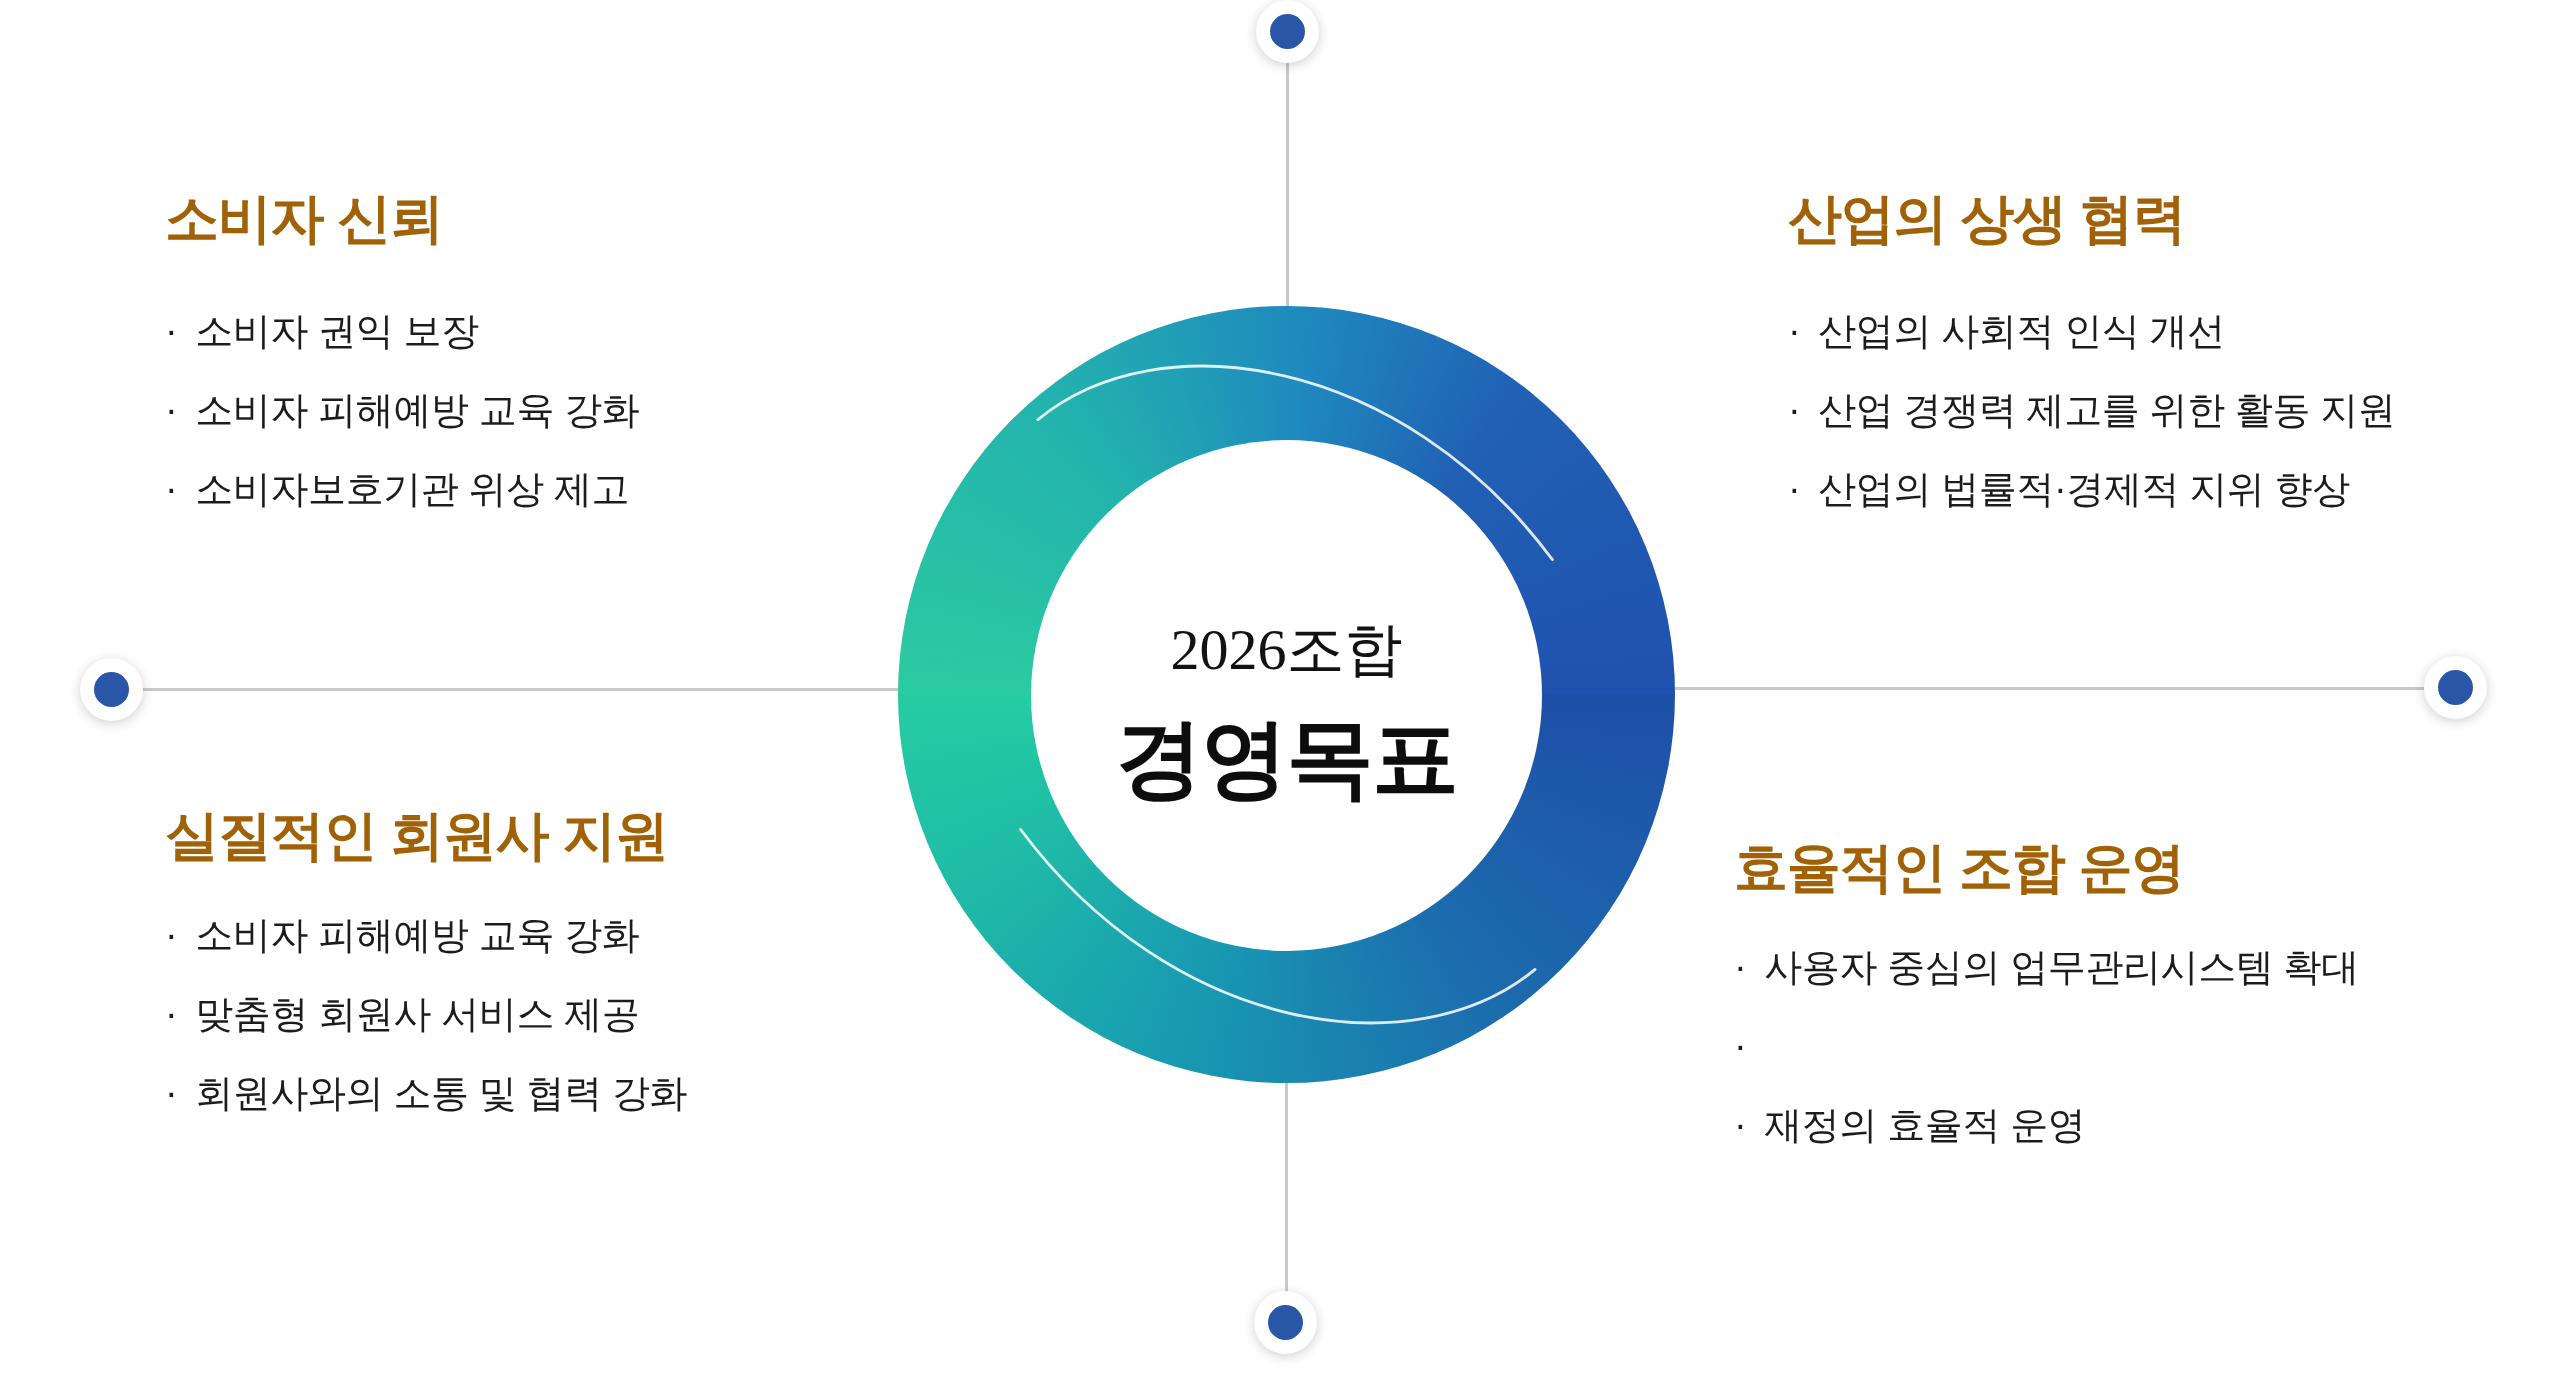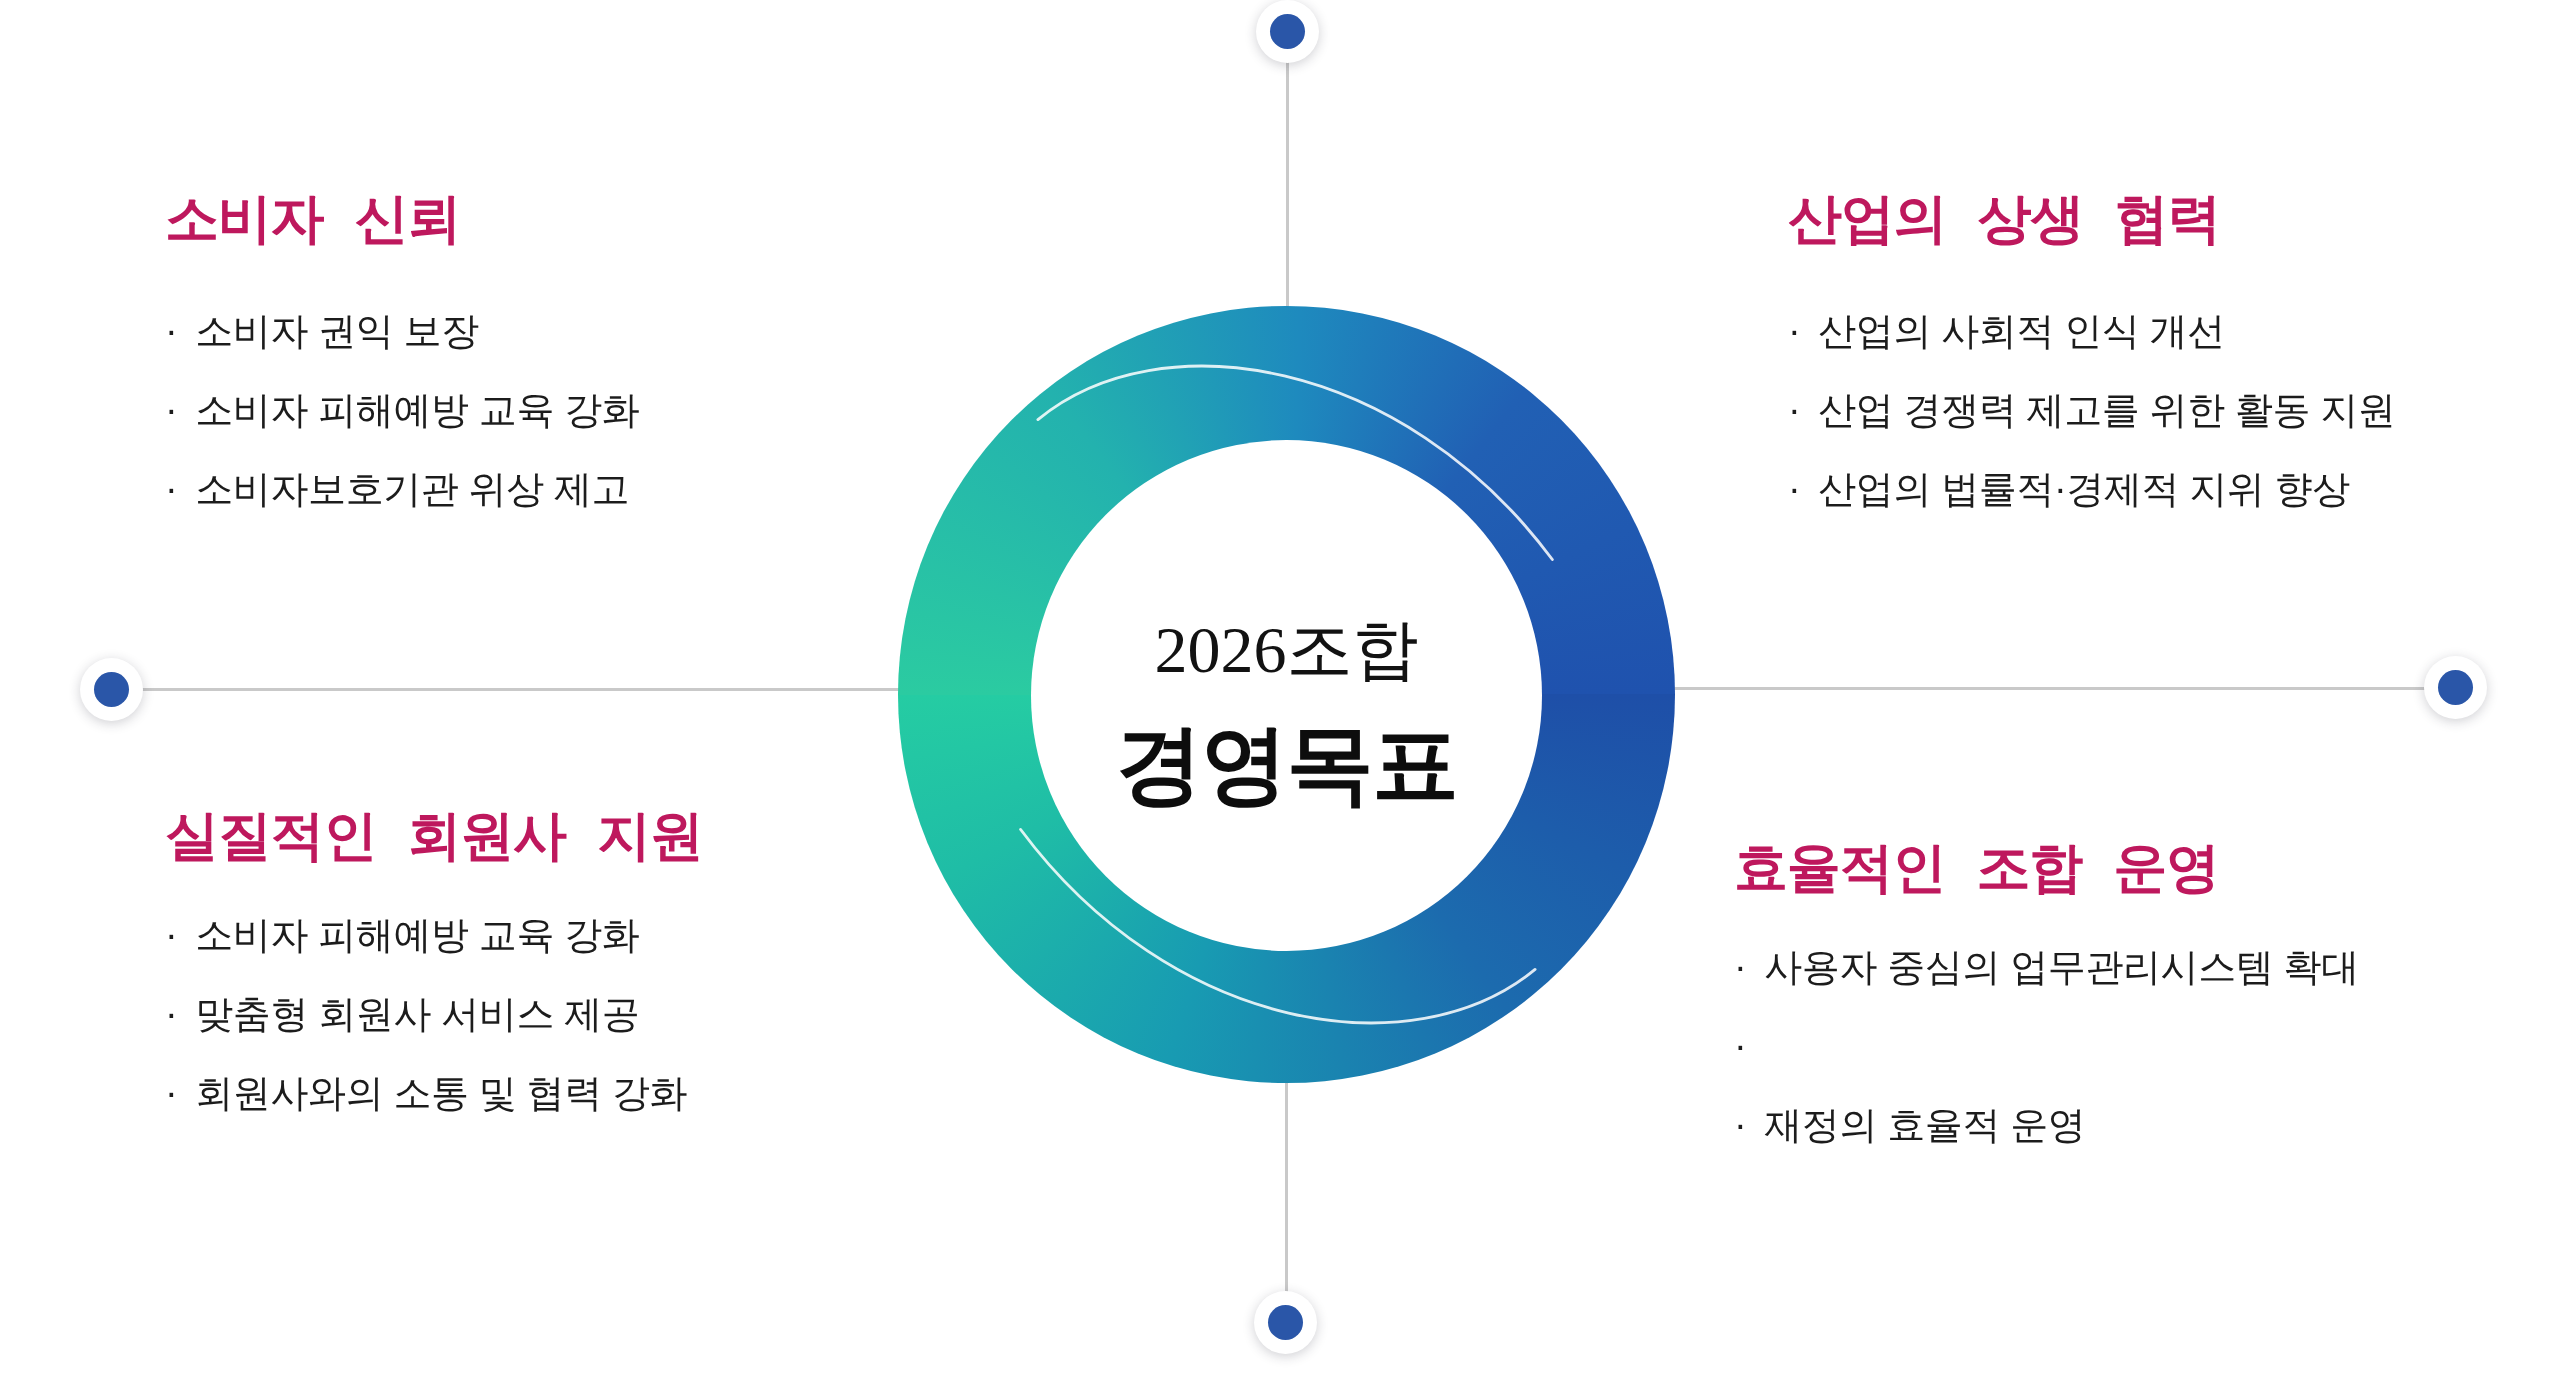--- a/index.html
+++ b/index.html
@@ -52,21 +52,21 @@
   
   .center-label {
     position: absolute; left: 1031px; top: 440px;
     width: 511px; height: 511px;
     display: flex; flex-direction: column;
     align-items: center; justify-content: center;
     z-index: 5; text-align: center;
   }
   .center-label .year {
     font-family: "Liberation Serif", "DejaVu Serif", serif;
-    font-size: 66px; font-weight: 400; color: #121212;
+    font-size: 58px; font-weight: 400; color: #121212;
     letter-spacing: 0px; margin-top: 38px;
   }
   .center-label .goal {
     font-size: 87px; font-weight: 700; color: #0d0d0d;
     letter-spacing: -1.6px; margin-top: 11.5px;
   }
 
   
   .node {
     position: absolute; width: 63px; height: 63px;
@@ -77,22 +77,22 @@
   }
   .node .core { width: 35px; height: 35px; border-radius: 50%; background: #2a56a8; }
   #node-top    { left: 1256px; top: 0px; }
   #node-bottom { left: 1254px; top: 1291px; }
   #node-left   { left: 80px;   top: 658px; }
   #node-right  { left: 2424px; top: 656px; }
 
   
   .section { position: absolute; z-index: 2; }
   .section .title {
-    font-size: 54px; font-weight: 800; color: #be185d;
-    letter-spacing: -1.2px; white-space: nowrap; font-family: Liberation Mono, monospace;
+    font-size: 54px; font-weight: 800; color: #a16207;
+    letter-spacing: -1.2px; white-space: nowrap;
   }
   .section ul { list-style: none; }
   .section li {
     height: 79px; display: flex; align-items: center;
     font-size: 38px; font-weight: 400; color: #1c1c1c;
     letter-spacing: -0.4px; white-space: nowrap;
   }
   .section li .dot { margin-right: 18px; font-size: 38px; color: #1c1c1c; }
 
   #section-top-left     { left: 165px;  top: 183px; }

